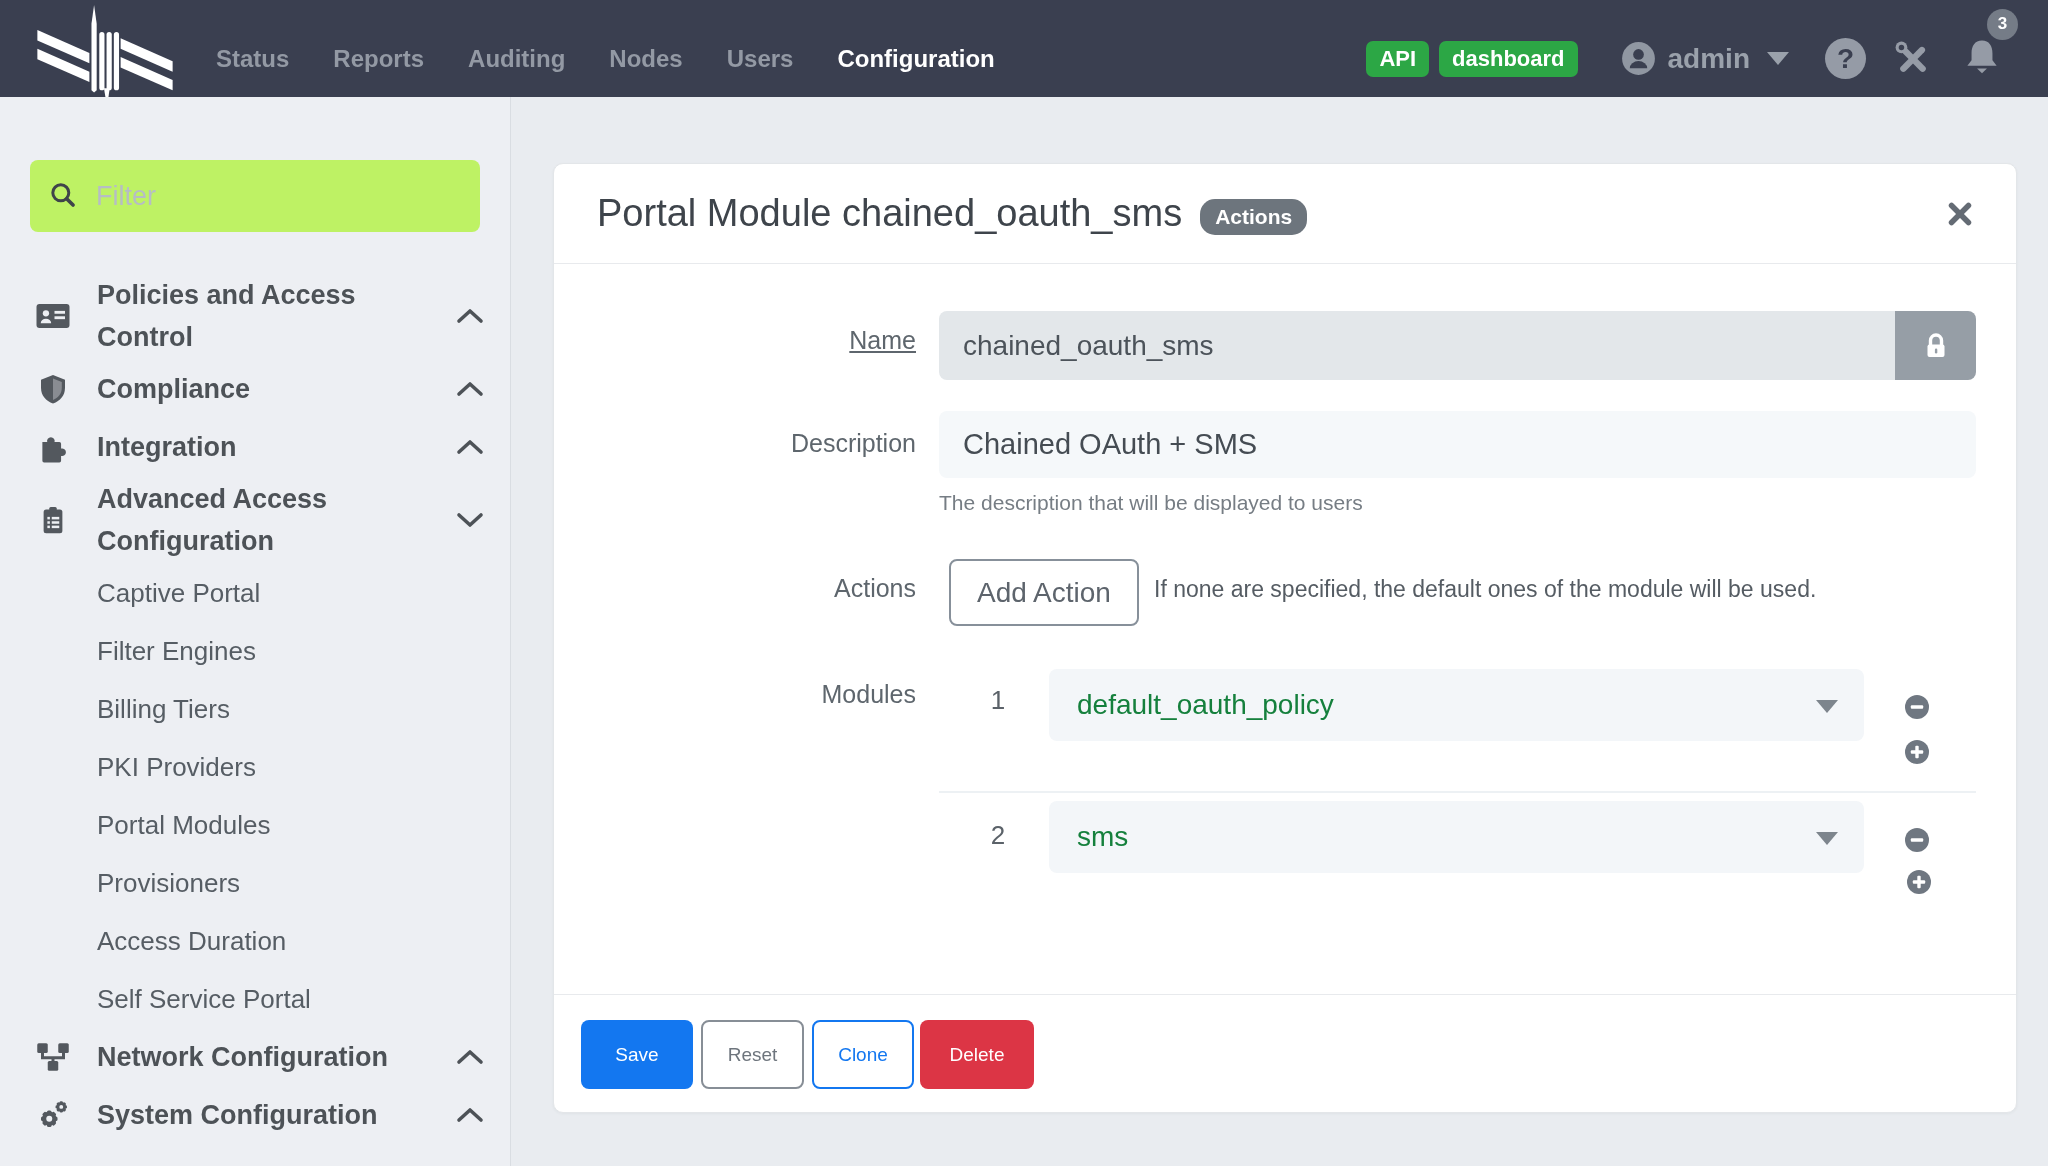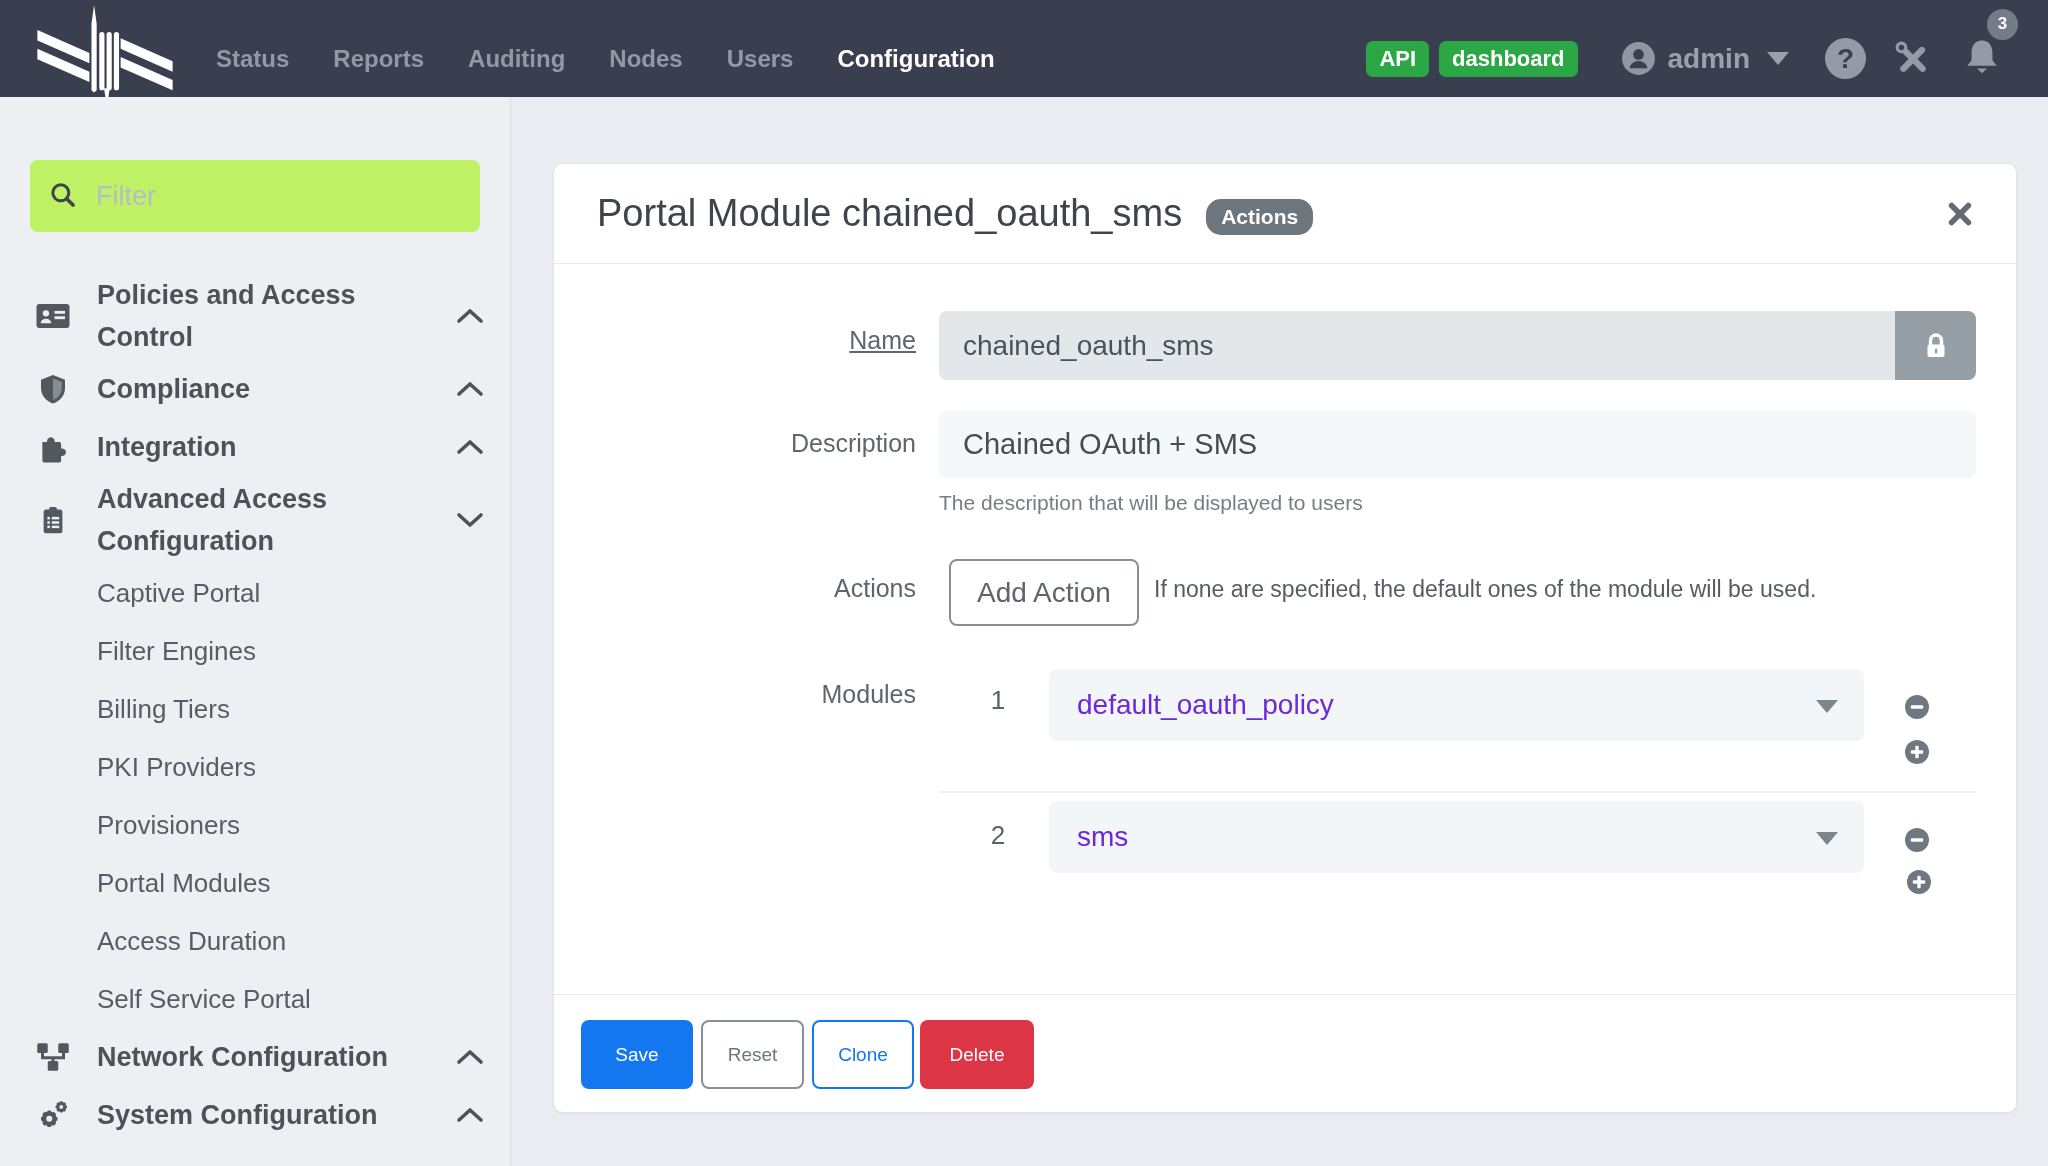--- a/index.html
+++ b/index.html
@@ -47,21 +47,21 @@
   .mi .lbl{flex:1;font-size:27px;font-weight:700;color:#4d5257;line-height:42px;padding-right:8px;}
   .mi .chev{flex:none;width:30px;display:flex;justify-content:center;}
   .mi.sub{padding-left:97px;}
   .mi.sub .lbl{font-weight:400;color:#565d64;font-size:26px;}
 
   
   .card{position:absolute;left:553px;top:163px;width:1464px;height:950px;background:#ffffff;
         border:1px solid #e3e6e9;border-radius:10px;box-shadow:0 1px 3px rgba(40,50,60,.05);}
   .card-header{position:absolute;top:0;left:0;width:100%;height:100px;
                border-bottom:1px solid #e8eaed;display:flex;align-items:center;
-               padding:0 38px 0 43px;gap:24px;}
+               padding:0 38px 0 43px;gap:18px;}
   .card-title{font-size:38px;font-weight:400;color:#3e444b;}
   .type-badge{background:#6d757d;color:#fff;font-size:21px;font-weight:700;
               padding:6px 15px;border-radius:15px;margin-top:6px;}
   .close-x{margin-left:auto;cursor:pointer;display:flex;}
 
   .f-label{position:absolute;left:0;width:362px;text-align:right;font-size:25px;color:#5e666d;}
   .name-group{position:absolute;left:385px;top:147px;width:1037px;height:69px;display:flex;}
   .name-group input{flex:1;border:none;outline:none;background:#e3e7ea;border-radius:8px 0 0 8px;
                     font-family:"Liberation Sans",sans-serif;font-size:28px;color:#4c535a;
                     padding:0 0 0 24px;min-width:0;}
@@ -71,21 +71,21 @@
               background:#f5f8fa;border-radius:8px;font-family:Liberation Sans, sans-serif;
               font-size:29px;color:#454c53;padding:0 0 0 24px;}
   .help-text{position:absolute;font-size:21px;color:#767d84;}
   .add-action{position:absolute;left:395px;top:395px;width:190px;height:67px;background:#fff;
               border:2px solid #87909a;border-radius:8px;color:#5d646c;font-size:28px;
               font-family:"Liberation Sans",sans-serif;cursor:pointer;}
   .action-help{position:absolute;left:600px;top:412px;font-size:23px;color:#555c63;}
   .mod-index{position:absolute;width:60px;text-align:center;font-size:26px;color:#5b6269;}
   .mod-select{position:absolute;left:495px;width:815px;height:72px;background:#f3f6f9;
               border-radius:8px;display:flex;align-items:center;padding:0 60px 0 28px;
-              font-size:28px;color:#6d28d9;cursor:pointer;}
+              font-size:28px;color:#15803d;cursor:pointer;}
   .sel-caret{position:absolute;right:26px;top:31px;width:0;height:0;
              border-left:11px solid transparent;border-right:11px solid transparent;
              border-top:13px solid #7d858d;}
   .round-btn{position:absolute;width:26px;height:26px;cursor:pointer;display:flex;}
   .mod-divider{position:absolute;left:385px;top:627px;width:1037px;height:2px;background:#edf1f4;}
   .card-footer-line{position:absolute;left:0;top:830px;width:100%;height:1px;background:#e8eaed;}
   .fbtn{position:absolute;top:856px;height:69px;border-radius:8px;font-size:19px;cursor:pointer;
         font-family:"Liberation Sans",sans-serif;}
   .btn-save{left:27px;width:112px;background:#1377f0;border:none;color:#fff;}
   .btn-reset{left:147px;width:103px;background:#fff;border:2px solid #878e96;color:#6e757d;}
@@ -239,24 +239,24 @@
       <div class="mi sub">
         <span class="lbl">Filter Engines</span>
       </div>
       <div class="mi sub">
         <span class="lbl">Billing Tiers</span>
       </div>
       <div class="mi sub">
         <span class="lbl">PKI Providers</span>
       </div>
       <div class="mi sub">
+        <span class="lbl">Portal Modules</span>
+      </div>
+      <div class="mi sub">
         <span class="lbl">Provisioners</span>
-      </div>
-      <div class="mi sub">
-        <span class="lbl">Portal Modules</span>
       </div>
       <div class="mi sub">
         <span class="lbl">Access Duration</span>
       </div>
       <div class="mi sub">
         <span class="lbl">Self Service Portal</span>
       </div>
 
       <div class="mi">
         <span class="ico">

